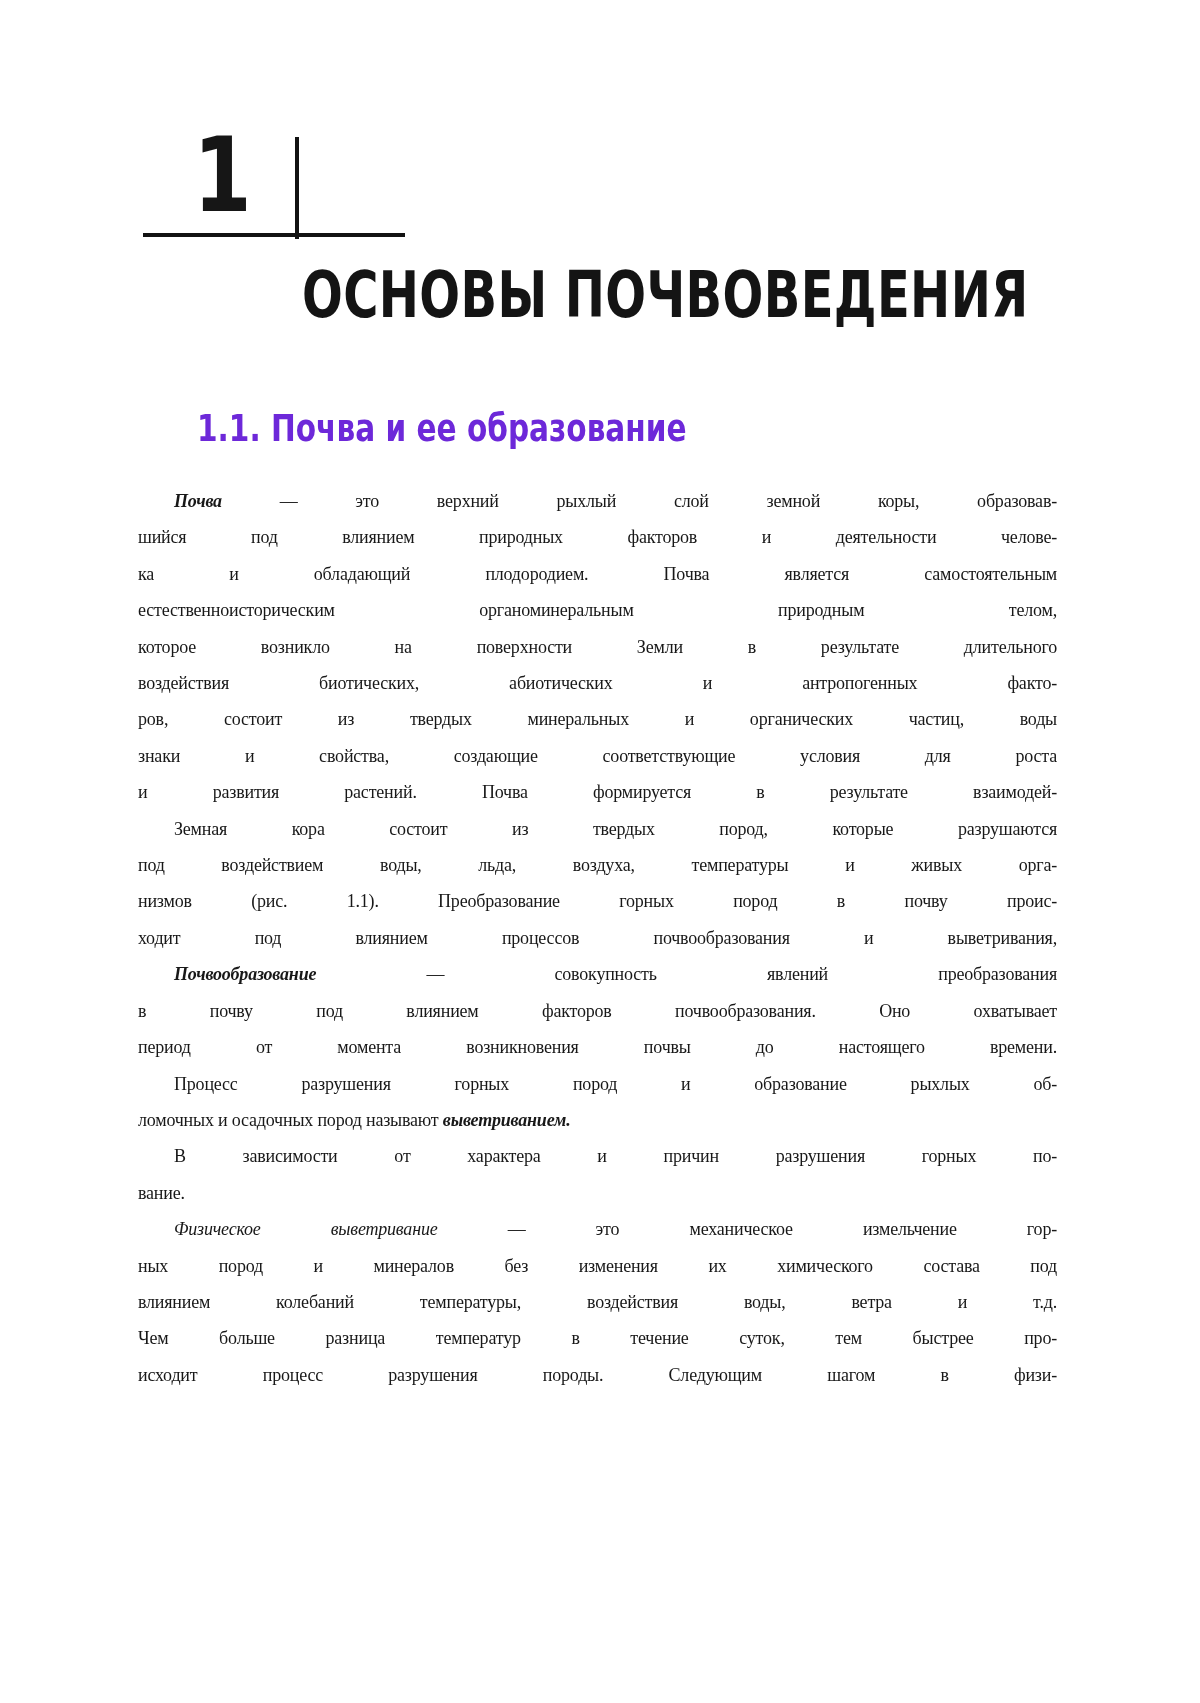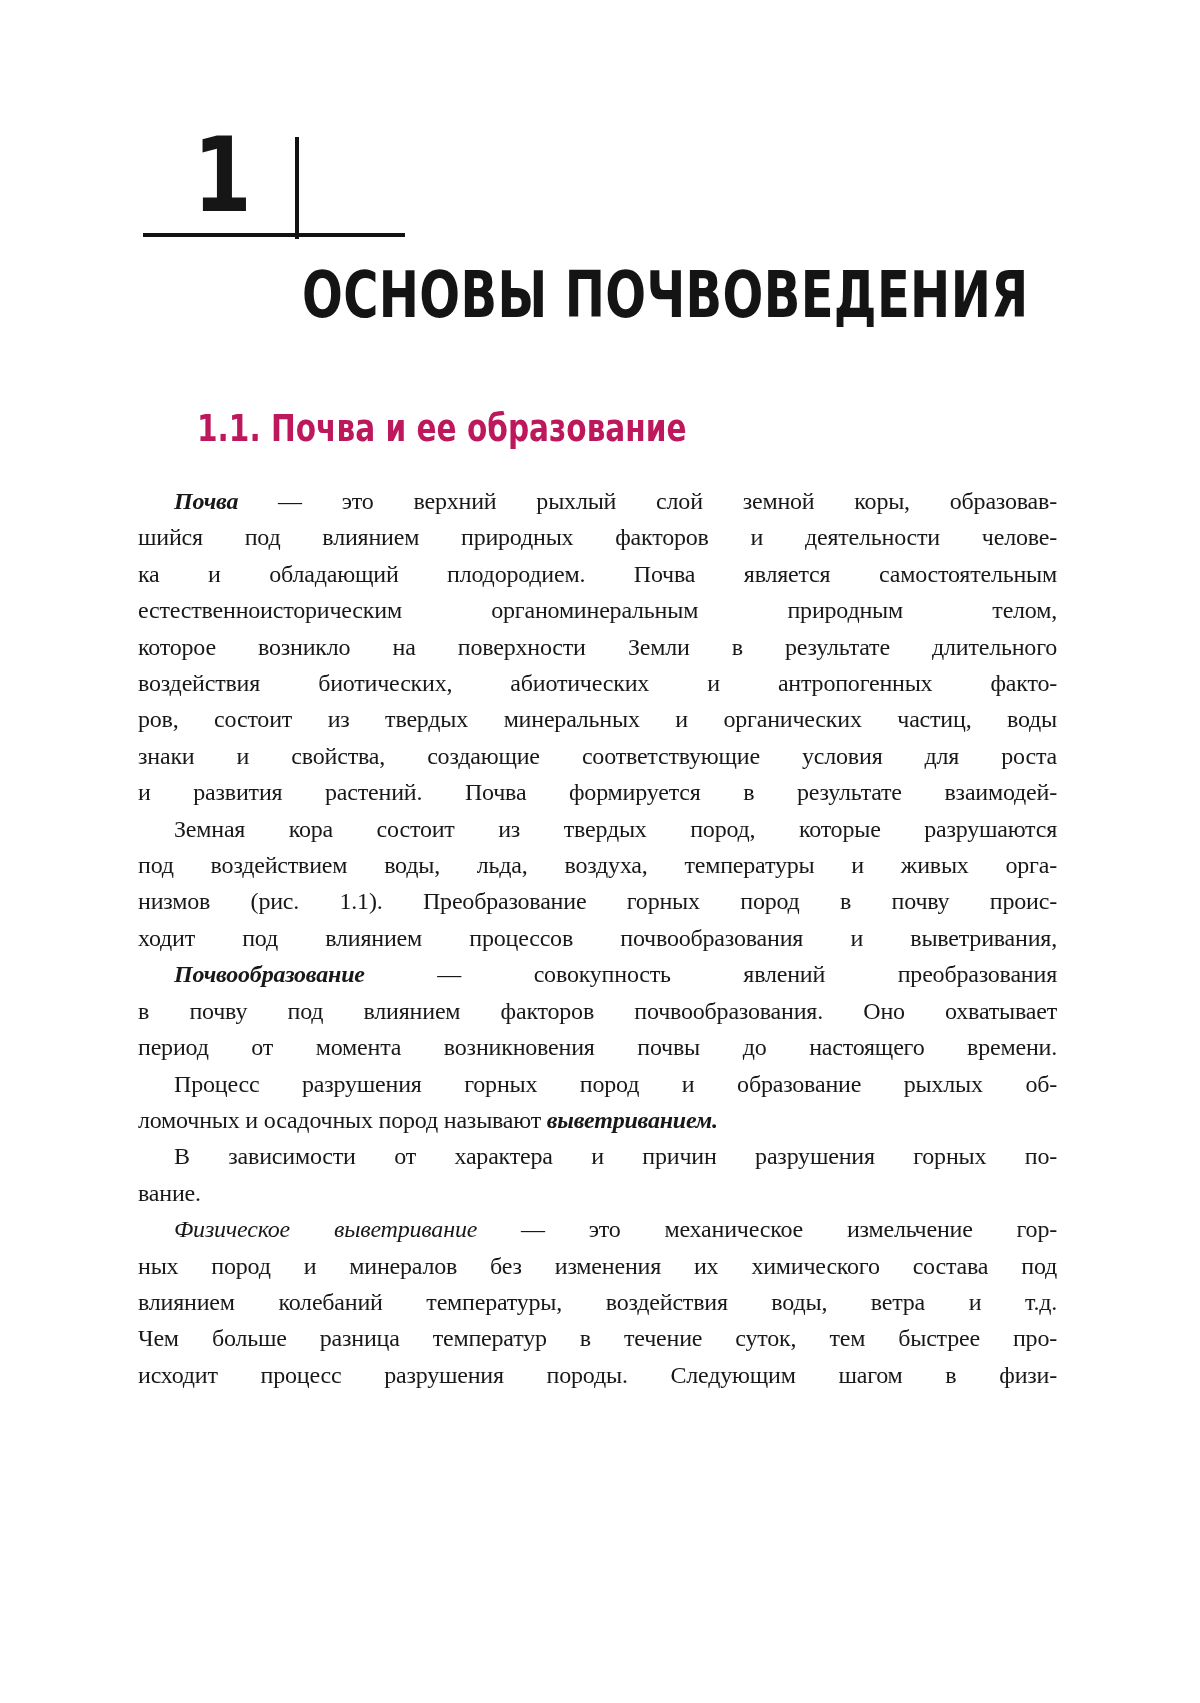--- a/index.html
+++ b/index.html
@@ -29,29 +29,29 @@
     font-family:"DejaVu Sans", sans-serif; font-weight:bold;
     font-size:64px; line-height:1; white-space:nowrap; color:#141414;
   }
   .chapter-title .scale {
     display:inline-block; transform:scaleX(0.75); transform-origin:0 0;
     letter-spacing:0.5px;
   }
   .section-heading {
     position:absolute; left:197px; top:409px; margin:0;
     font-family:"DejaVu Sans", sans-serif; font-weight:bold;
-    font-size:37px; line-height:1.1; white-space:nowrap; color:#be185d;
+    font-size:37px; line-height:1.1; white-space:nowrap; color:#6d28d9;
   }
   .section-heading .scale {
     display:inline-block; transform:scaleX(0.80); transform-origin:0 0;
   }
   
   .body-text {
     position:absolute; left:138px; top:483px; width:919px;
-    font-size:24px; line-height:36.4px; color:#181818;
+    font-size:18px; line-height:36.4px; color:#181818;
     letter-spacing:-0.2px;
   }
   .line { text-align:justify; text-align-last:justify; white-space:normal; }
   .line.end { text-align-last:left; }
   .line.first { text-indent:36px; }
   .bi { font-weight:bold; font-style:italic; }
   .i  { font-style:italic; }
 </style>
 </head>
 <body>

